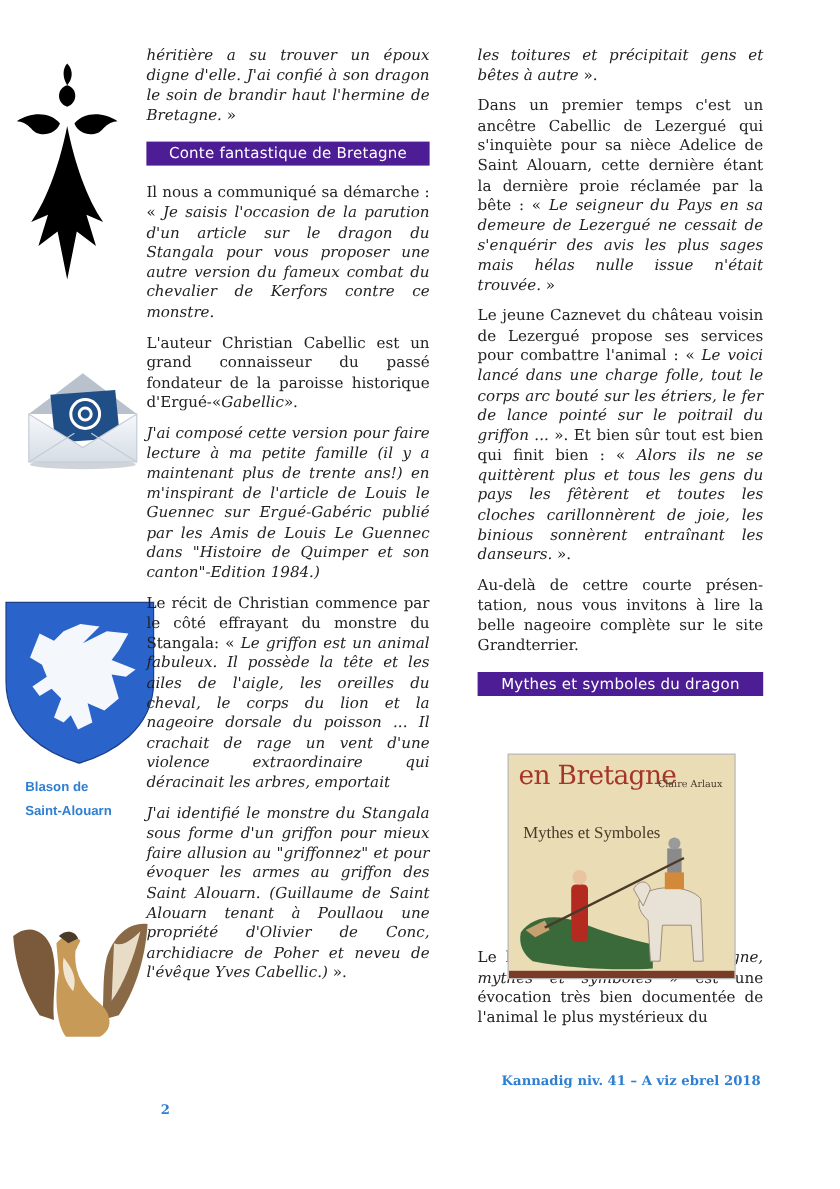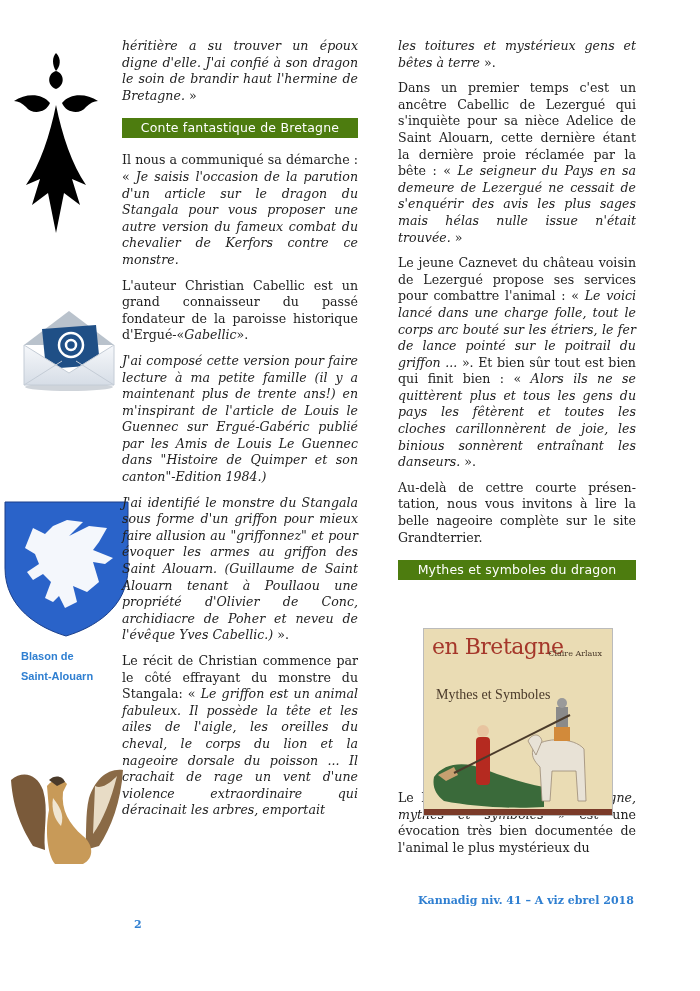--- a/index.html
+++ b/index.html
@@ -6,21 +6,21 @@
     body { width: 700px; height: 991px; position: relative; overflow: hidden; font-family: "DejaVu Serif", serif; color: #222; }
     .page { position: absolute; inset: 0; }
 
     .col { position: absolute; top: 38px; font-size: 12.6px; line-height: 16.6px; text-align: justify; hyphens: manual; }
     .col-left { left: 122px; width: 236px; }
     .col-right { left: 398px; width: 238px; }
     .col p { margin: 0 0 9px 0; }
     .col em { font-style: italic; }
 
     .section-heading {
-      background: #4d7c0f;
+      background: #4c1d95;
       color: #ffffff;
       font-family: "DejaVu Sans", sans-serif;
       font-size: 12.5px;
       letter-spacing: 0.2px;
       text-align: center;
       height: 20px;
       line-height: 20px;
       margin: 14px 0 14px 0;
       white-space: nowrap;
       overflow: hidden;
@@ -92,27 +92,27 @@
     <p><em>héritière a su trouver un époux digne d'elle. J'ai confié à son dragon le soin de brandir haut l'hermine de Bretagne.</em><span> »</span></p>
 
     <div class="section-heading">Conte fantastique de Bretagne</div>
 
     <p><span>Il nous a communiqué sa démarche : « </span><em>Je saisis l'occasion de la parution d'un article sur le dragon du Stangala pour vous proposer une autre version du fameux combat du chevalier de Kerfors contre ce monstre.</em></p>
 
     <p><span>L'auteur Christian Cabellic est un grand connaisseur du passé fondateur de la paroisse histo­rique d'Ergué-«</span><em>Gabellic</em><span>».</span></p>
 
     <p><em>J'ai composé cette version pour faire lecture à ma petite famille (il y a maintenant plus de trente ans!) en m'inspirant de l'article de Louis le Guennec sur Ergué-Gabéric publié par les Amis de Louis Le Guennec dans "Histoire de Quimper et son canton"-Edition 1984.)</em></p>
 
+    <p><span>Le récit de Christian commence par le côté effrayant du monstre du Stangala: « </span><em>Le griffon est un animal fabuleux. Il possède la tête et les ailes de l'aigle, les oreilles du cheval, le corps du lion et la nageoire dorsale du poisson ... Il crachait de rage un vent d'une violence extraordinaire qui déracinait les arbres, emportait</em></p>
+
     <p><em>J'ai identifié le monstre du Stangala sous forme d'un griffon pour mieux faire allusion au "griffonnez" et pour évoquer les armes au griffon des Saint Alouarn. (Guillaume de Saint Alouarn tenant à Poullaou une propriété d'Olivier de Conc, archidiacre de Poher et neveu de l'évêque Yves Cabellic.)</em><span> ».</span></p>
-
-    <p><span>Le récit de Christian commence par le côté effrayant du monstre du Stangala: « </span><em>Le griffon est un animal fabuleux. Il possède la tête et les ailes de l'aigle, les oreilles du cheval, le corps du lion et la nageoire dorsale du poisson ... Il crachait de rage un vent d'une violence extraordinaire qui déracinait les arbres, emportait</em></p>
   </div>
 
   <div class="col col-right">
-    <p><em>les toitures et mystérieux gens et bêtes à terre</em><span> ».</span></p>
+    <p><em>les toitures et précipitait gens et bêtes à autre</em><span> ».</span></p>
 
     <p><span>Dans un premier temps c'est un ancêtre Cabellic de Lezergué qui s'inquiète pour sa nièce Adelice de Saint Alouarn, cette dernière étant la dernière proie réclamée par la bête : « </span><em>Le seigneur du Pays en sa demeure de Lezergué ne cessait de s'enquérir des avis les plus sages mais hélas nulle issue n'était trouvée.</em><span> »</span></p>
 
     <p><span>Le jeune Caznevet du château voisin de Lezergué propose ses services pour combattre l'animal : « </span><em>Le voici lancé dans une charge folle, tout le corps arc bouté sur les étriers, le fer de lance pointé sur le poitrail du griffon ...</em><span> ». Et bien sûr tout est bien qui finit bien : « </span><em>Alors ils ne se quittèrent plus et tous les gens du pays les fêtèrent et toutes les cloches carillonnèrent de joie, les binious sonnèrent entraînant les danseurs.</em><span> ».</span></p>
 
     <p><span>Au-delà de cettre courte présen­tation, nous vous invitons à lire la belle nageoire complète sur le site Grandterrier.</span></p>
 
     <div class="section-heading">Mythes et symboles du dragon</div>
 
     <div style="height:196px"></div>

